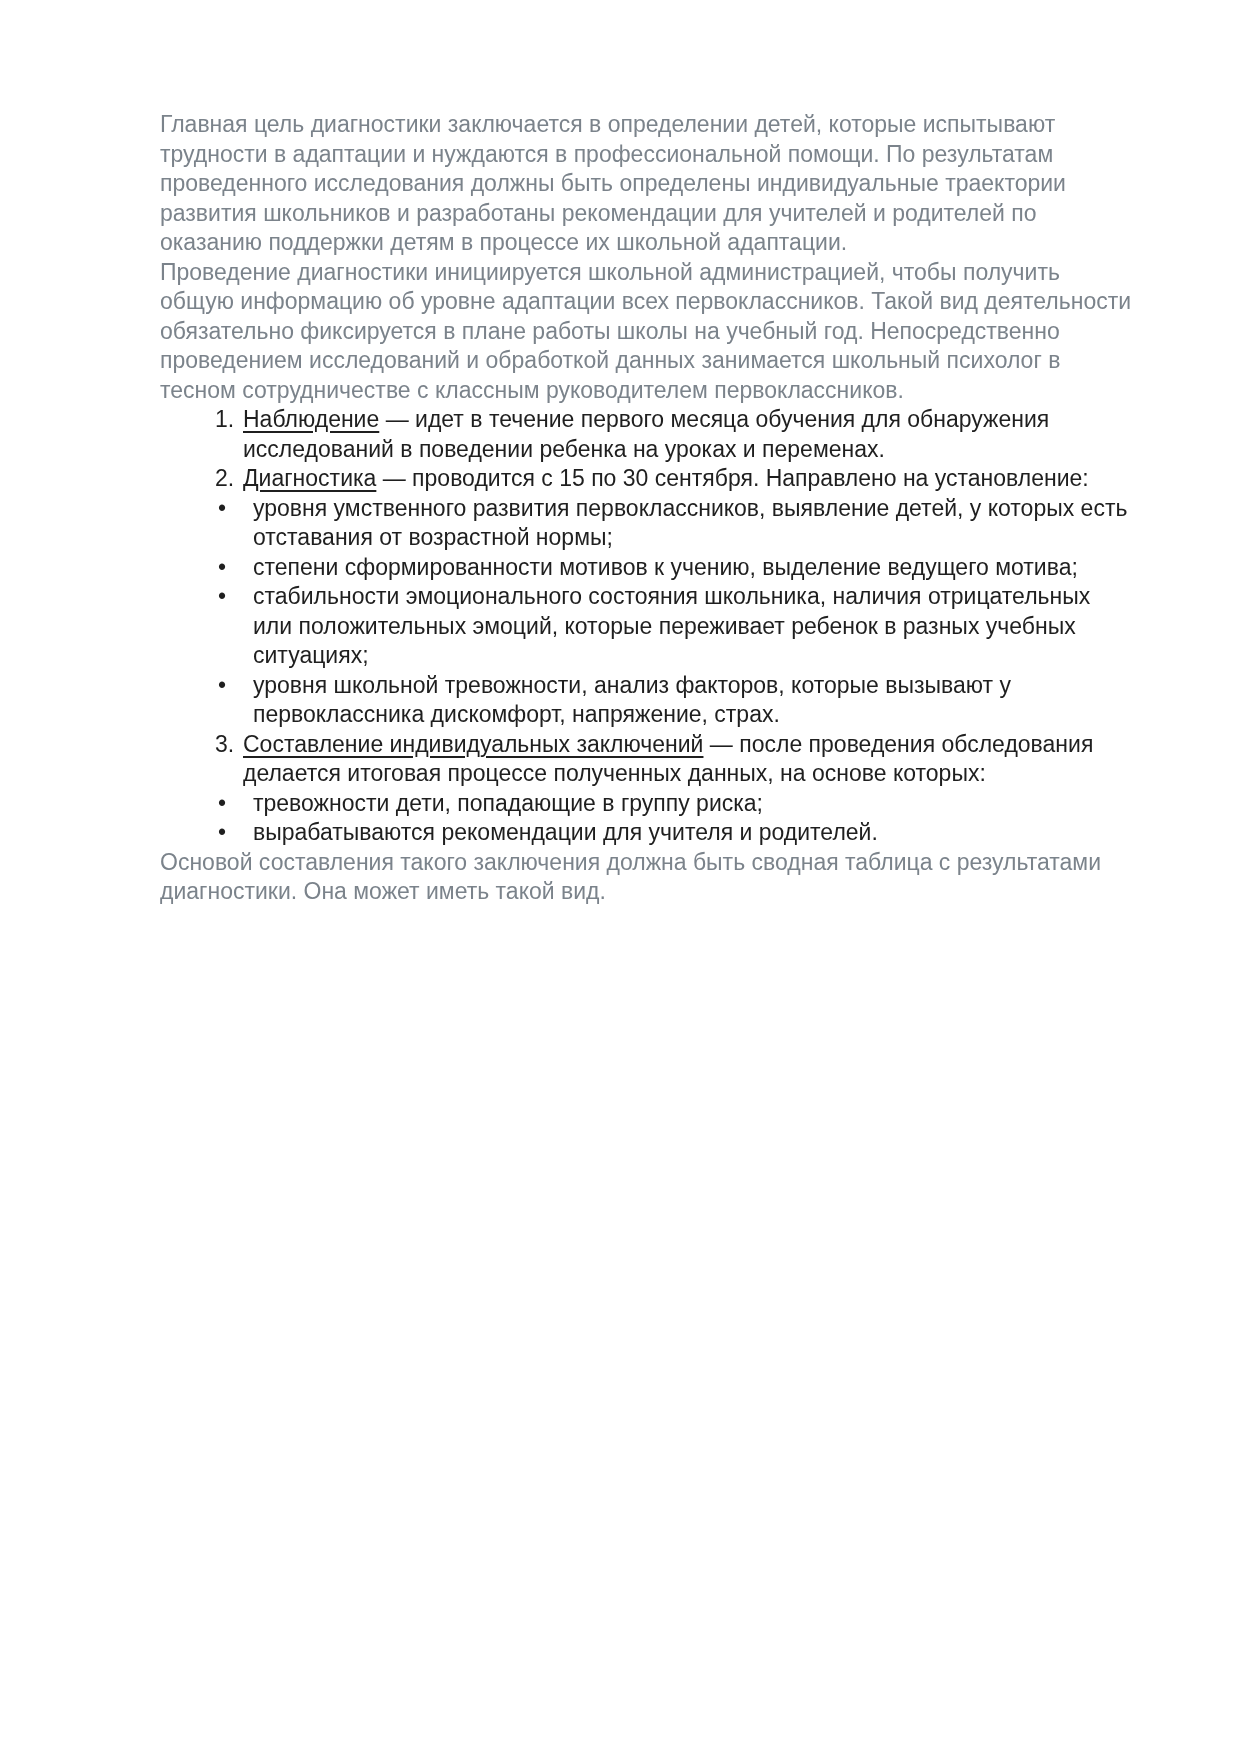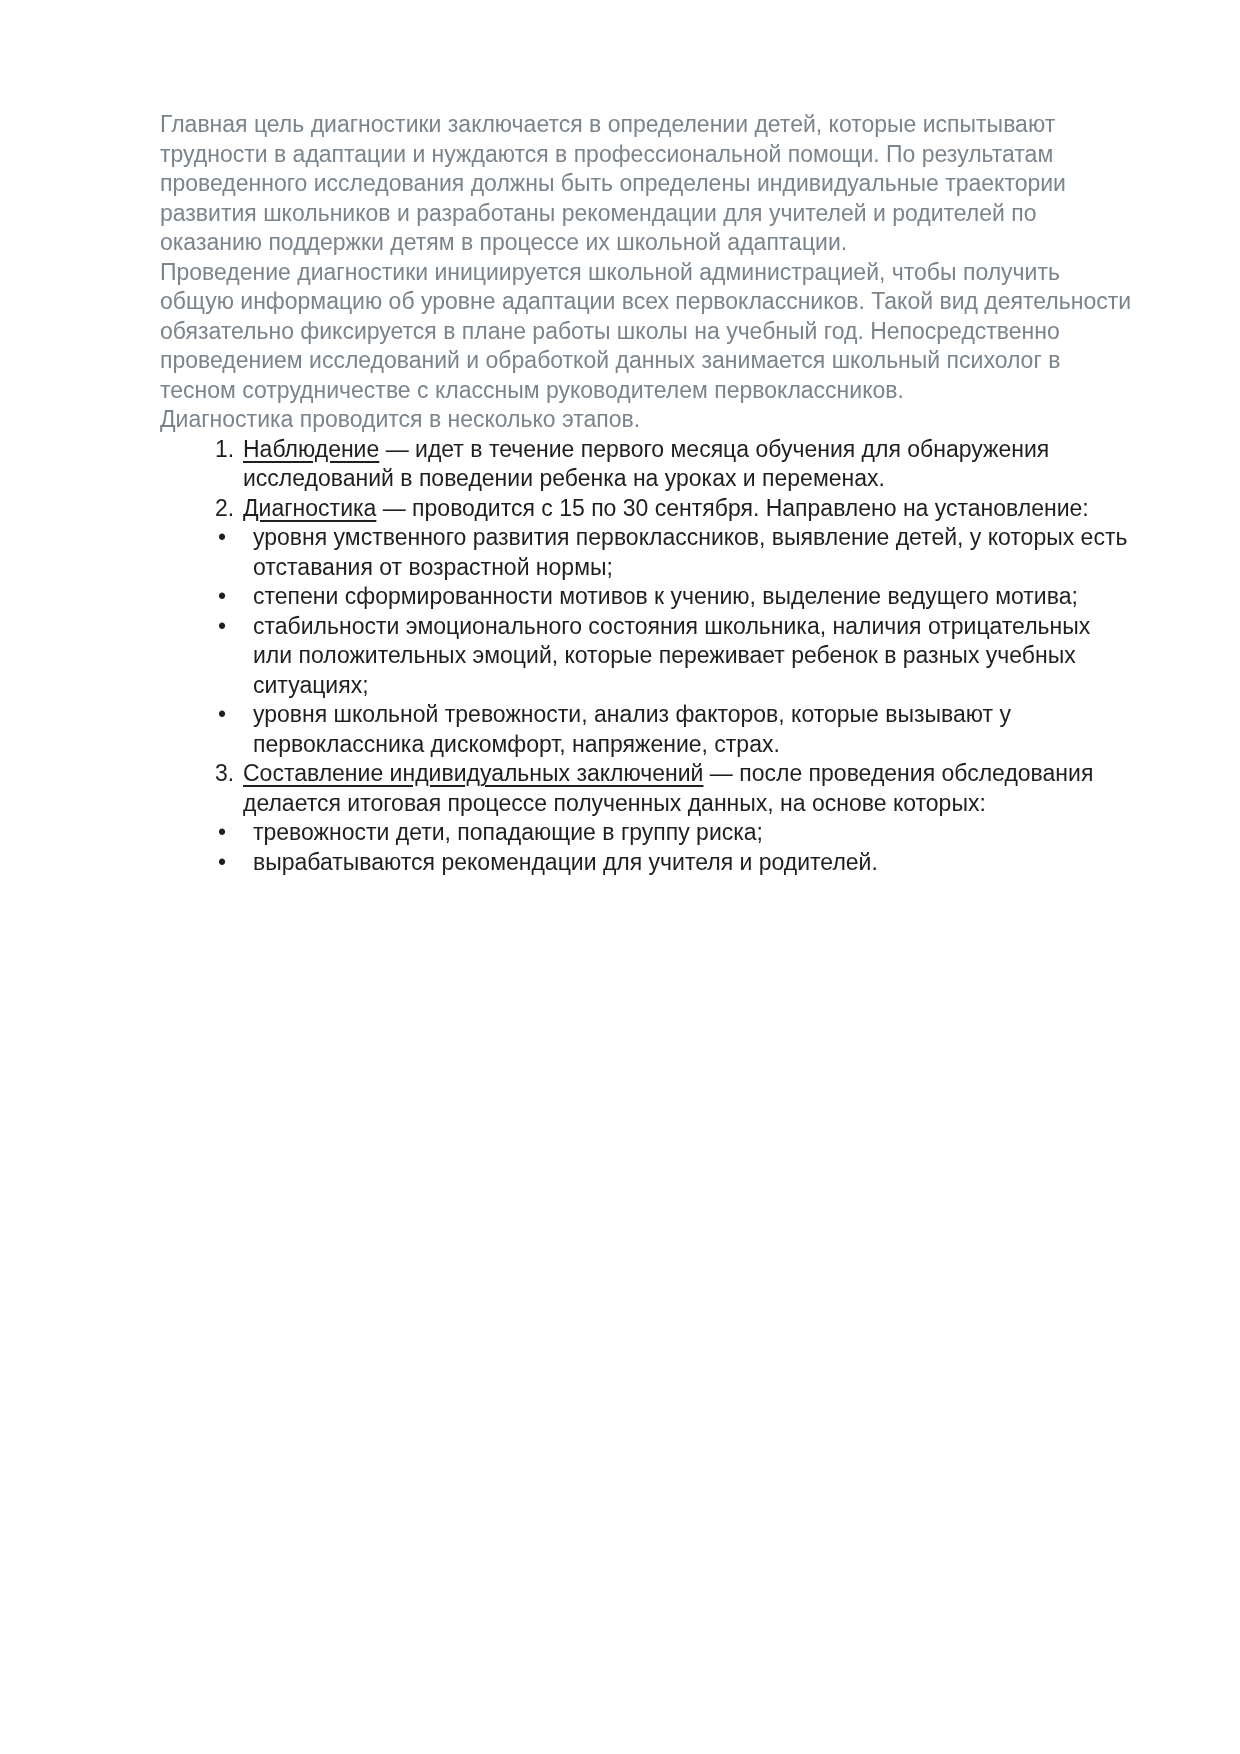--- a/index.html
+++ b/index.html
@@ -52,21 +52,20 @@
     text-underline-offset: 4px;
   }
 </style>
 </head>
 <body>
 
 <div class="page">
   <div class="content" id="content">
       <p class="para block muted">Главная цель диагностики заключается в определении детей, которые испытывают трудности в адаптации и нуждаются в профессиональной помощи. По результатам проведенного исследования должны быть определены индивидуальные траектории развития школьников и разработаны рекомендации для учителей и родителей по оказанию поддержки детям в процессе их школьной адаптации.</p>
       <p class="para block muted">Проведение диагностики инициируется школьной администрацией, чтобы получить общую информацию об уровне адаптации всех первоклассников. Такой вид деятельности обязательно фиксируется в плане работы школы на учебный год. Непосредственно проведением исследований и обработкой данных занимается школьный психолог в тесном сотрудничестве с классным руководителем первоклассников.</p>
-      <p class="para block muted">Диагностика проводится в несколько этапов.</p>
       <div class="list block strong">
         <div class="li">
           <span class="marker num-marker">1.</span>
           <span class="li-text"><span class="term">Наблюдение</span><span> — идет в течение первого месяца обучения для обнаружения исследований в поведении ребенка на уроках и переменах.</span></span>
         </div>
         <div class="li">
           <span class="marker num-marker">2.</span>
           <span class="li-text"><span class="term">Диагностика</span><span> — проводится с 15 по 30 сентября. Направлено на установление:</span></span>
         </div>
       </div>
@@ -97,14 +96,15 @@
       <div class="list block strong">
         <div class="li">
           <span class="marker bullet-marker">•</span>
           <span class="li-text">тревожности дети, попадающие в группу риска;</span>
         </div>
         <div class="li">
           <span class="marker bullet-marker">•</span>
           <span class="li-text">вырабатываются рекомендации для учителя и родителей.</span>
         </div>
       </div>
+      <p class="para block muted">Основой составления такого заключения должна быть сводная таблица с результатами диагностики. Она может иметь такой вид.</p>
     </div>
 </div>
 
 </body></html>

